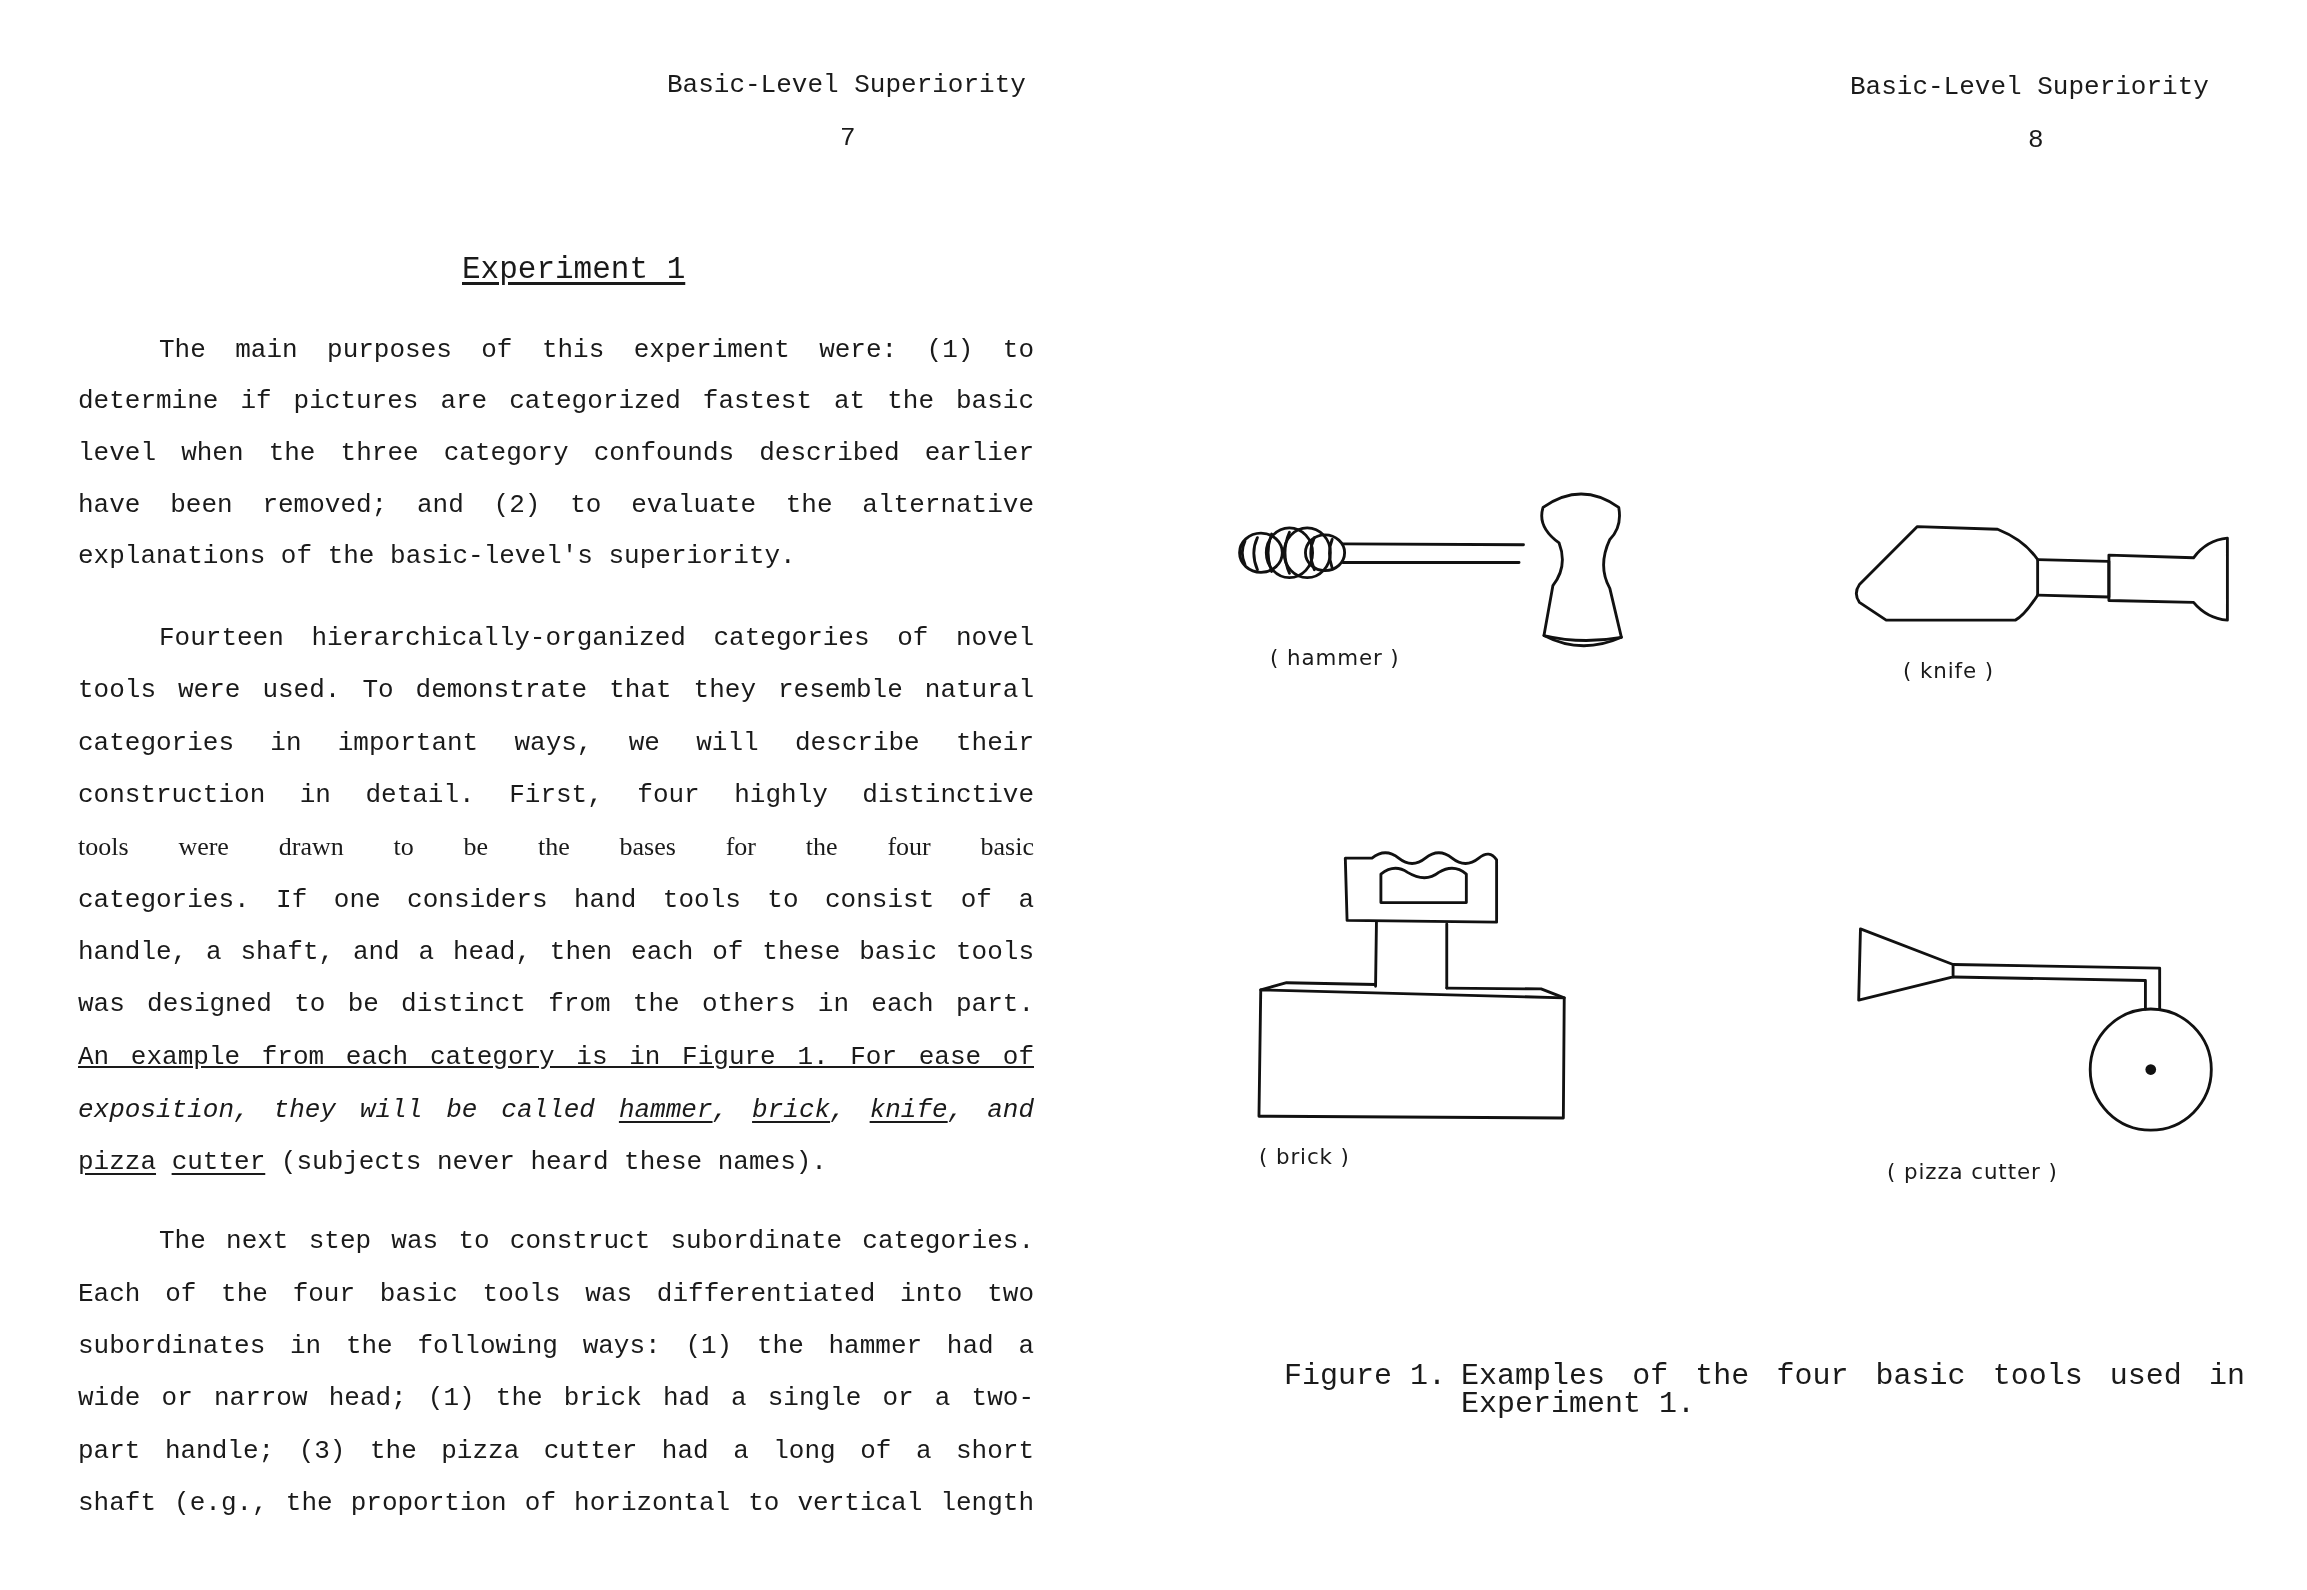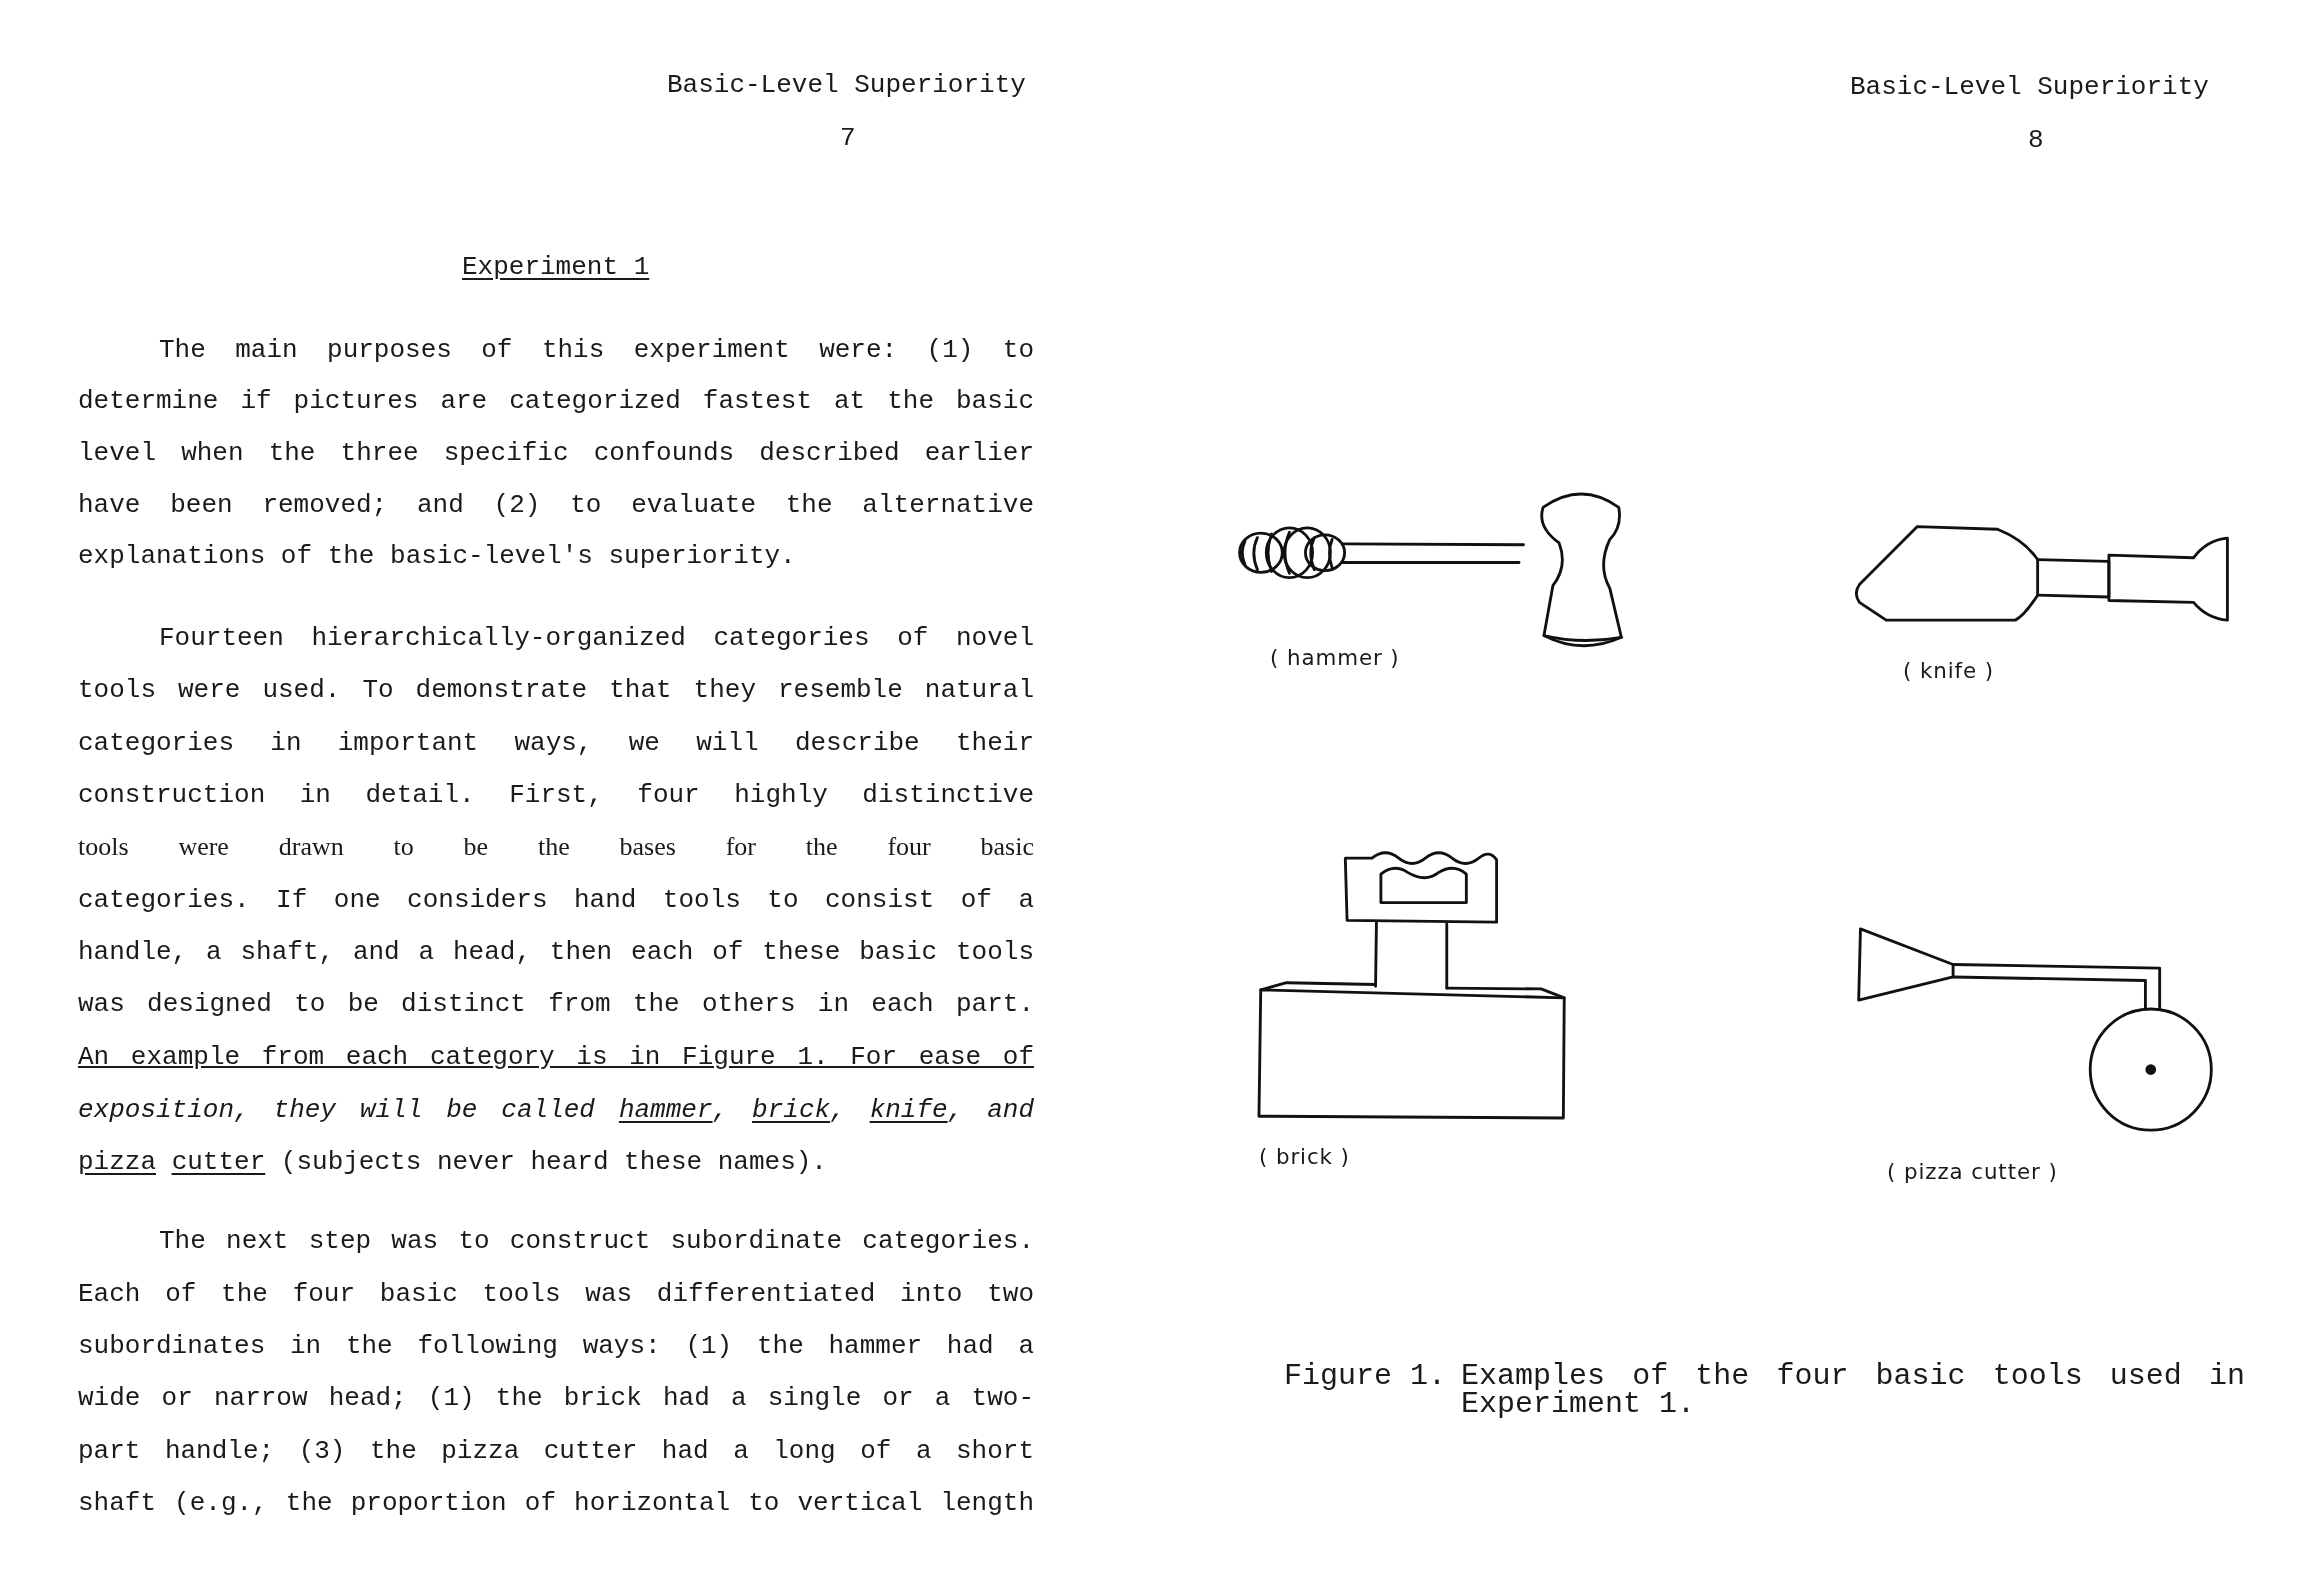--- a/index.html
+++ b/index.html
@@ -4,21 +4,21 @@
 <style>
   html, body { margin: 0; padding: 0; background: #ffffff; }
   body { width: 2307px; height: 1590px; position: relative; overflow: hidden; color: #1a1a1a; }
   .mono { font-family: "Liberation Mono", "DejaVu Sans Mono", monospace; }
   .sans { font-family: "DejaVu Sans", "Liberation Sans", sans-serif; }
   .page { position: absolute; top: 0; height: 1160px; }
   .page-left { left: 0; width: 1154px; }
   .page-right { left: 1154px; width: 1154px; }
   .running-head { position: absolute; font-size: 26px; white-space: nowrap; }
   .page-num { position: absolute; font-size: 26px; }
-  .section-title { position: absolute; left: 462px; top: 252px; font-size: 26px; text-decoration: underline; text-underline-offset: 3.6px; }
+  .section-title { position: absolute; left: 462px; top: 252px; font-size: 31px; text-decoration: underline; text-underline-offset: 3.6px; }
   .line { position: absolute; left: 78px; width: 956px; font-size: 26px; white-space: nowrap; text-align: justify; text-align-last: justify; height: 36px; line-height: 36px; }
   .line.indent { left: 159px; width: 875px; }
   .line.last { text-align-last: left; }
   .u { text-decoration: underline; text-underline-offset: 3.6px; }
   .fig-label { position: absolute; font-size: 21.4px; letter-spacing: 0.9px; white-space: nowrap; }
   .caption { position: absolute; font-size: 30px; white-space: nowrap; margin-left: 28px; }
   svg.tool { position: absolute; overflow: visible; }
   svg.tool * { fill: none; stroke: #111; stroke-width: 3.2; stroke-linejoin: round; stroke-linecap: round; }
   svg.tool .dot { fill: #111; stroke: none; }
 </style>
@@ -26,21 +26,21 @@
 <body>
 
 <div class="page page-left mono">
   <div class="running-head" style="left:667px; top:70px;">Basic-Level Superiority</div>
   <div class="page-num" style="left:840px; top:123px;">7</div>
   <div class="section-title">Experiment 1</div>
 
   <div>
     <div class="line indent" style="top:332px;">The main purposes of this experiment were: (1) to</div>
     <div class="line" style="top:383px;">determine if pictures are categorized fastest at the basic</div>
-    <div class="line" style="top:435px;">level when the three specific confounds described earlier</div>
+    <div class="line" style="top:435px;">level when the three category confounds described earlier</div>
     <div class="line" style="top:487px;">have been removed; and (2) to evaluate the alternative</div>
     <div class="line last" style="top:538px;">explanations of the basic-level's superiority.</div>
   </div>
 
   <div>
     <div class="line indent" style="top:620px;">Fourteen hierarchically-organized categories of novel</div>
     <div class="line" style="top:672px;">tools were used. To demonstrate that they resemble natural</div>
     <div class="line" style="top:725px;">categories in important ways, we will describe their</div>
     <div class="line" style="top:777px;">construction in detail. First, four highly distinctive</div>
     <div class="line" style="top:829px;font-family:Liberation Serif, serif;">tools were drawn to be the bases for the four basic</div>

